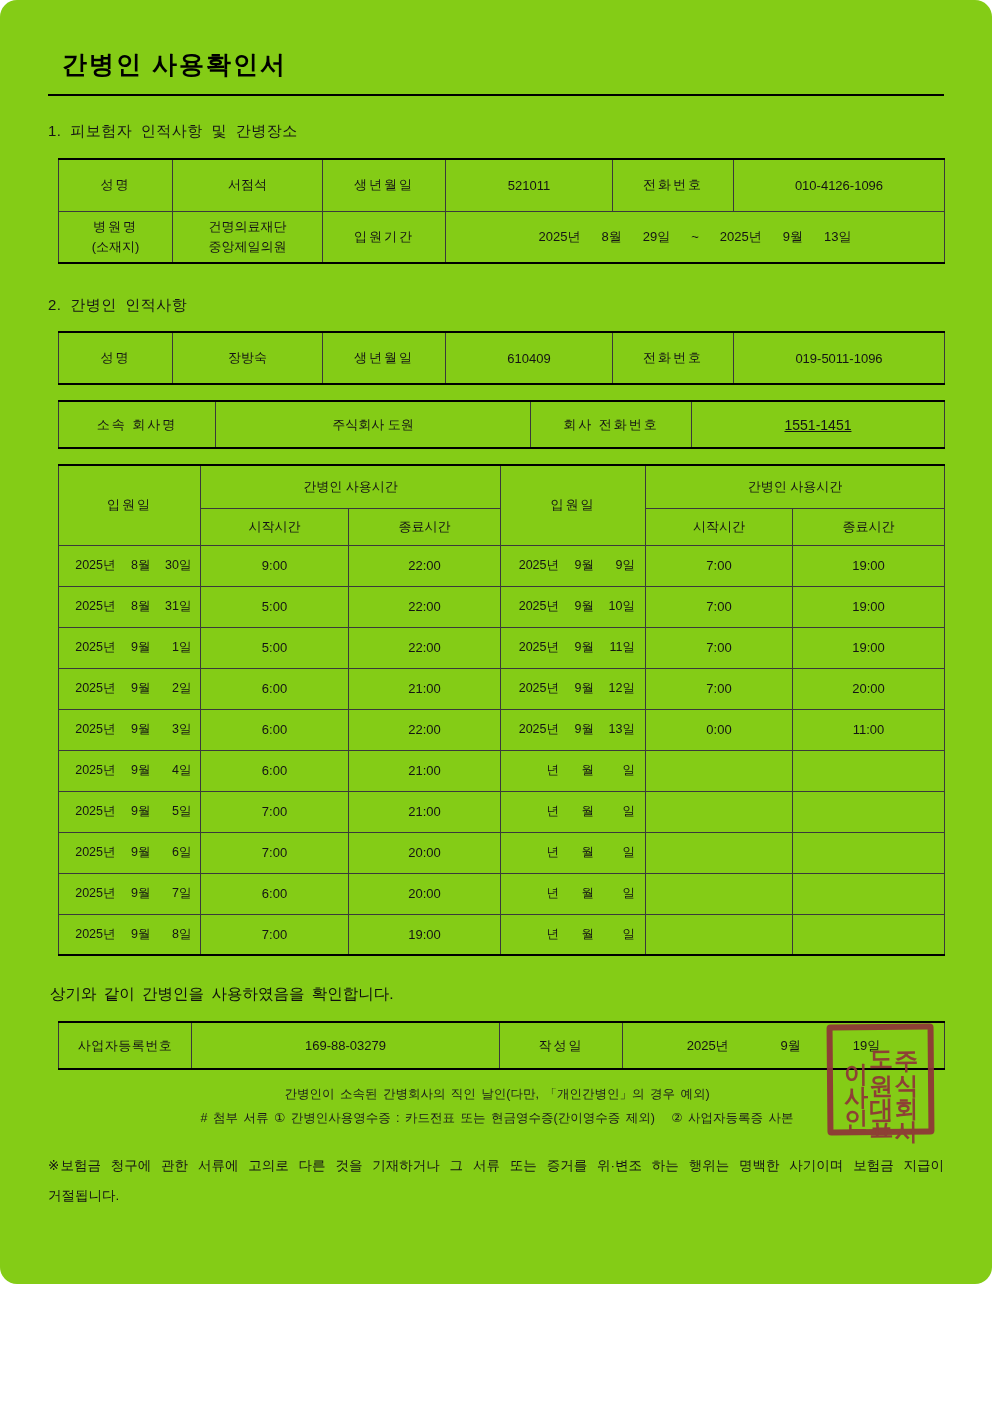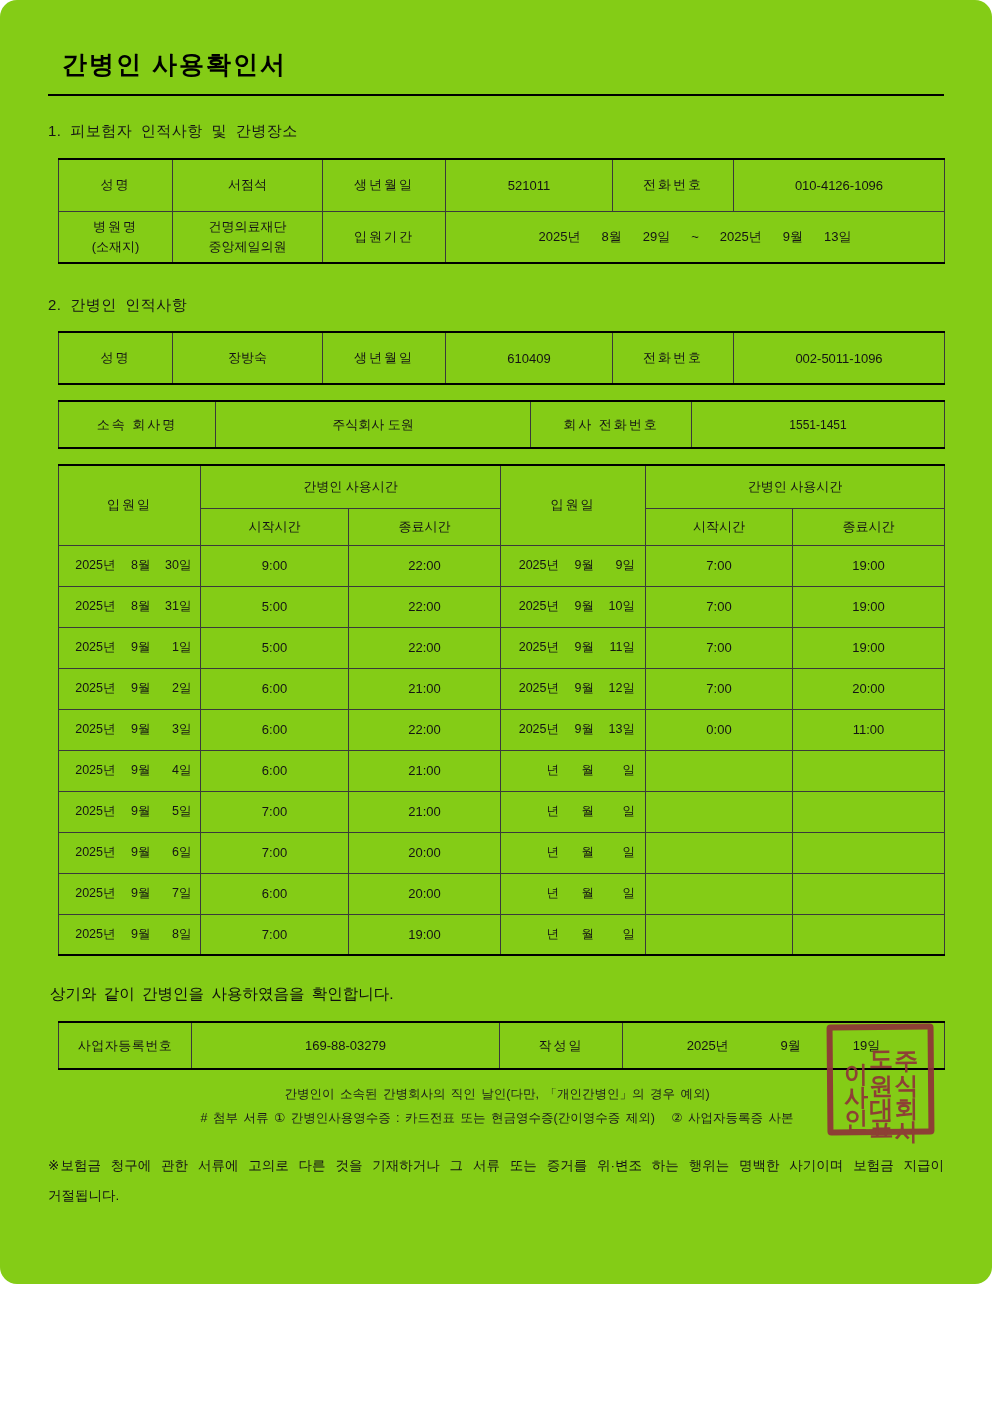--- a/index.html
+++ b/index.html
@@ -111,38 +111,38 @@
         <col style="width:121px">
         <col style="width:211px">
       </colgroup>
     <tbody>
         <tr>
       <td class="lbl">성명</td>
       <td>장방숙</td>
       <td class="lbl">생년월일</td>
       <td>610409</td>
       <td class="lbl">전화번호</td>
-      <td>002-5011-1096</td>
+      <td>019-5011-1096</td>
     </tr>
   </tbody>
     </table>
 
   <table class="ft t3" style="margin-top:15px;">
     <colgroup>
         <col style="width:157px">
         <col style="width:315px">
         <col style="width:161px">
         <col style="width:253px">
       </colgroup>
     <tbody>
         <tr>
       <td class="lbl">소속 회사명</td>
       <td>주식회사 도원</td>
       <td class="lbl">회사 전화번호</td>
-      <td style="font-size:12px;">1551-1451</td>
+      <td style="font-size:14px;text-decoration:underline;">1551-1451</td>
     </tr>
   </tbody>
     </table>
 
   <table class="ft usage" style="margin-top:15px;">
     <colgroup>
         <col style="width:142px">
         <col style="width:148px">
         <col style="width:152px">
         <col style="width:145px">

